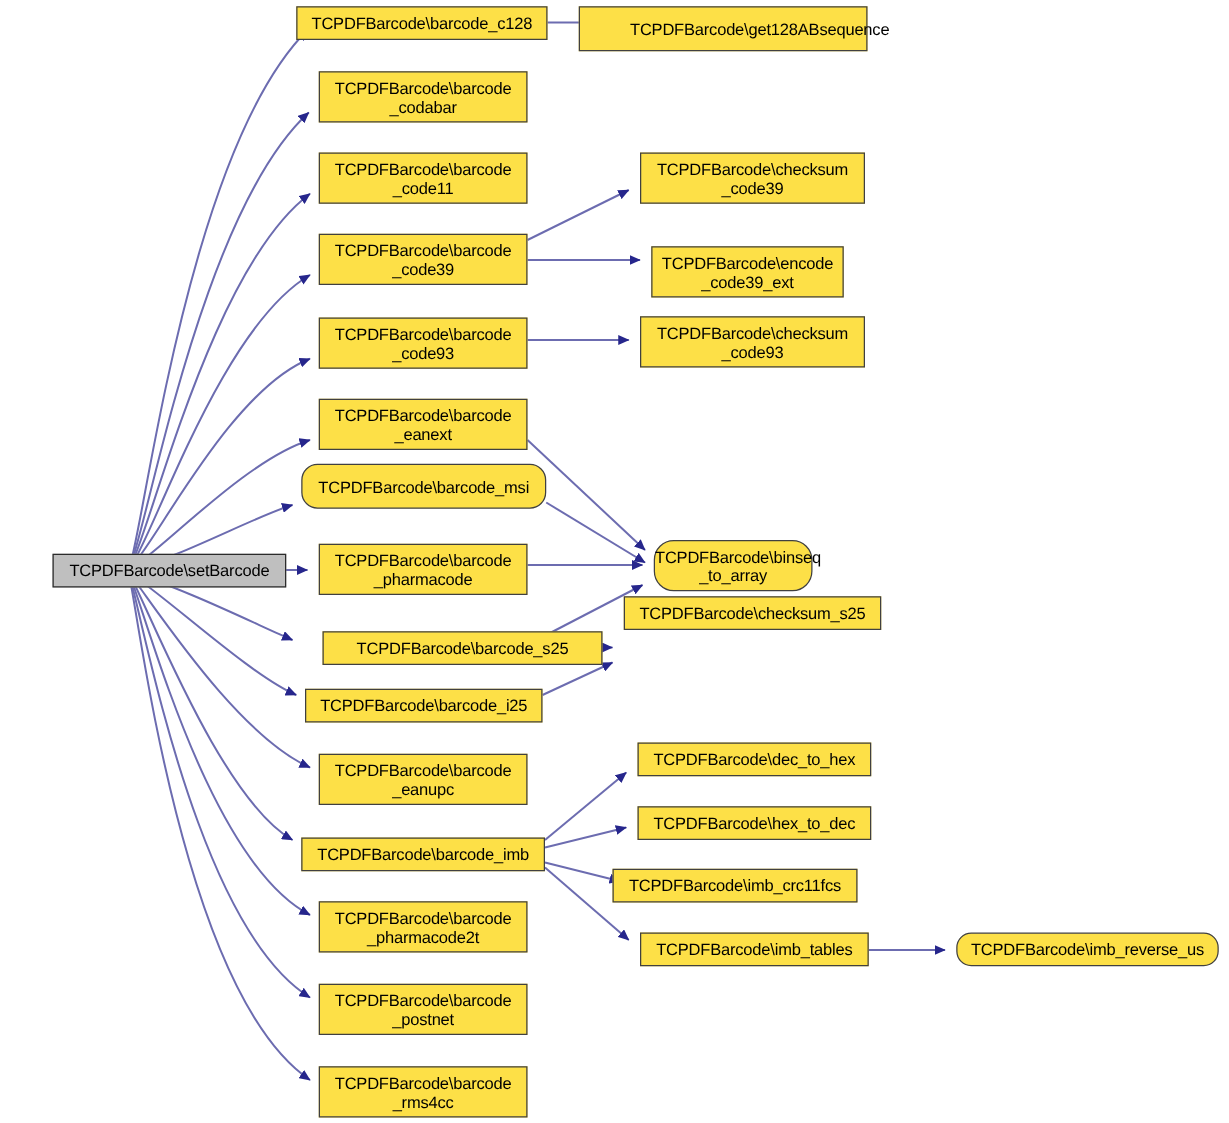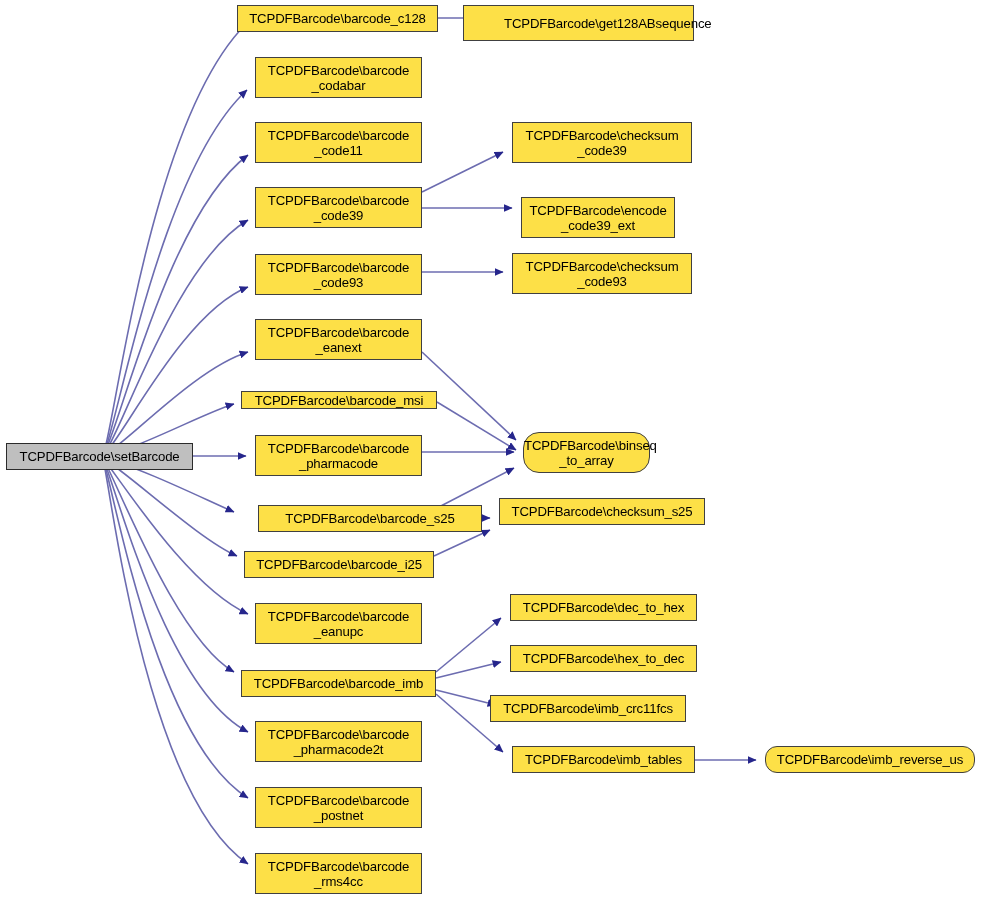--- a/index.html
+++ b/index.html
@@ -37,20 +37,21 @@
     align-items: center;
     justify-content: center;
     white-space: pre-line;
     letter-spacing: -0.15px;
     z-index: 5;
   }
   .node.root {
     background: #bfbfbf;
     border: 1px solid #2b2b2b;
     font-weight: normal;
+    margin-left: 36px;
   }
   .node-label {
     display: block;
     width: 100%;
     padding: 0 3px;
   }
 </style>
 </head>
 <body>
 
@@ -107,27 +108,27 @@
       <div class="node" style="left: 512px; top: 122px; width: 180px; height: 41px;"><span class="node-label">TCPDFBarcode\checksum
 _code39</span></div>
       <div class="node" style="left: 521px; top: 197px; width: 154px; height: 41px;"><span class="node-label">TCPDFBarcode\encode
 _code39_ext</span></div>
       <div class="node" style="left: 255px; top: 254px; width: 167px; height: 41px;"><span class="node-label">TCPDFBarcode\barcode
 _code93</span></div>
       <div class="node" style="left: 512px; top: 253px; width: 180px; height: 41px;"><span class="node-label">TCPDFBarcode\checksum
 _code93</span></div>
       <div class="node" style="left: 255px; top: 319px; width: 167px; height: 41px;"><span class="node-label">TCPDFBarcode\barcode
 _eanext</span></div>
-      <div class="node" style="left: 241px; top: 391px; width: 196px; height: 18px;"><span class="node-label">TCPDFBarcode\barcode_msi</span></div>
+      <div class="node" style="left: 241px; top: 371px; width: 196px; height: 36px; border-radius: 13px;"><span class="node-label">TCPDFBarcode\barcode_msi</span></div>
       <div class="node" style="left: 255px; top: 435px; width: 167px; height: 41px;"><span class="node-label">TCPDFBarcode\barcode
 _pharmacode</span></div>
       <div class="node" style="left: 523px; top: 432px; width: 127px; height: 41px; border-radius: 16px;"><span class="node-label">TCPDFBarcode\binseq
 _to_array</span></div>
       <div class="node" style="left: 258px; top: 505px; width: 224px; height: 27px; text-align: center;"><span class="node-label">TCPDFBarcode\barcode_s25</span></div>
-      <div class="node" style="left: 499px; top: 498px; width: 206px; height: 27px;"><span class="node-label">TCPDFBarcode\checksum_s25</span></div>
+      <div class="node" style="left: 499px; top: 477px; width: 206px; height: 27px;"><span class="node-label">TCPDFBarcode\checksum_s25</span></div>
       <div class="node" style="left: 244px; top: 551px; width: 190px; height: 27px;"><span class="node-label">TCPDFBarcode\barcode_i25</span></div>
       <div class="node" style="left: 255px; top: 603px; width: 167px; height: 41px;"><span class="node-label">TCPDFBarcode\barcode
 _eanupc</span></div>
       <div class="node" style="left: 241px; top: 670px; width: 195px; height: 27px;"><span class="node-label">TCPDFBarcode\barcode_imb</span></div>
       <div class="node" style="left: 510px; top: 594px; width: 187px; height: 27px;"><span class="node-label">TCPDFBarcode\dec_to_hex</span></div>
       <div class="node" style="left: 510px; top: 645px; width: 187px; height: 27px;"><span class="node-label">TCPDFBarcode\hex_to_dec</span></div>
       <div class="node" style="left: 490px; top: 695px; width: 196px; height: 27px;"><span class="node-label">TCPDFBarcode\imb_crc11fcs</span></div>
       <div class="node" style="left: 512px; top: 746px; width: 183px; height: 27px;"><span class="node-label">TCPDFBarcode\imb_tables</span></div>
       <div class="node" style="left: 765px; top: 746px; width: 210px; height: 27px; border-radius: 12px;"><span class="node-label">TCPDFBarcode\imb_reverse_us</span></div>
       <div class="node" style="left: 255px; top: 721px; width: 167px; height: 41px;"><span class="node-label">TCPDFBarcode\barcode

